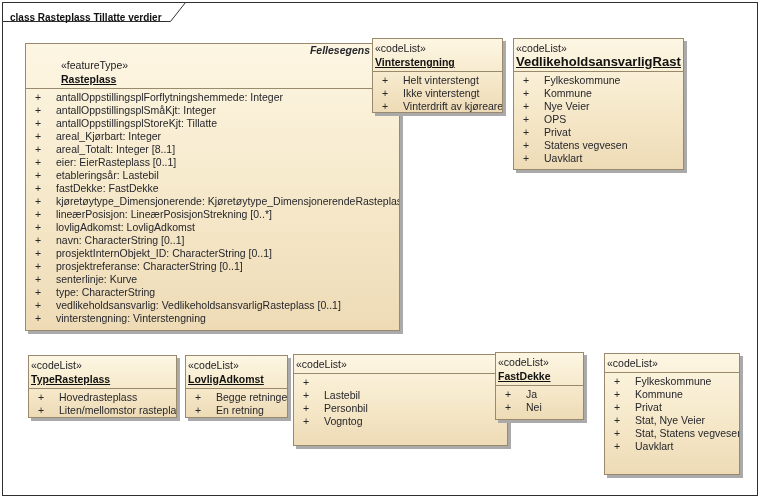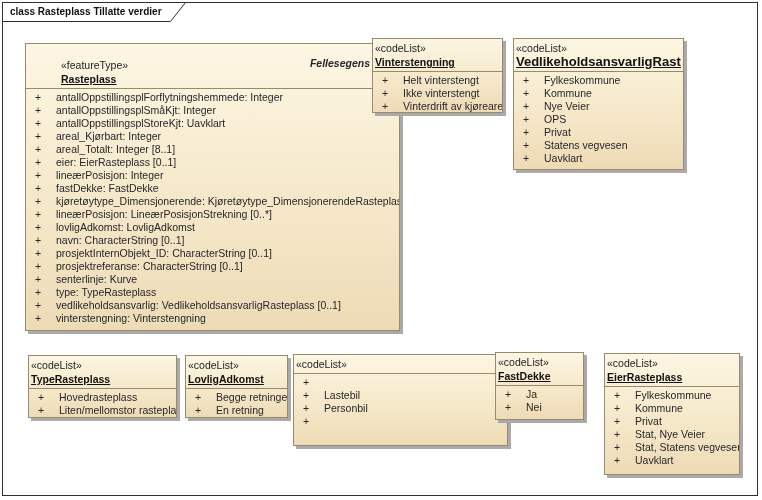--- a/index.html
+++ b/index.html
@@ -6,37 +6,37 @@
   #canvas{
     position:relative;width:762px;height:500px;background:#ffffff;
     font-family:"Liberation Sans",sans-serif;color:#26262b;overflow:hidden;
   }
   .frame{
     position:absolute;left:2px;top:2px;width:756px;height:494px;
     border:1px solid #2f2f2f;box-sizing:border-box;background:#ffffff;
   }
   .tab-svg{position:absolute;left:2px;top:2px;}
   .frame-title{
-    position:absolute;left:10px;top:6px;font-size:10px;font-weight:bold;
+    position:absolute;left:10px;top:12px;font-size:10px;font-weight:bold;
     color:#111;white-space:nowrap;
   }
   .uml-box{
     position:absolute;box-sizing:border-box;
     background:linear-gradient(180deg,#fdf6e3 0%,#f7ebce 45%,#eedbb6 100%);
     border:1px solid #9a8a6d;
     box-shadow:3px 3px 0 0 #aaaaaa;
     overflow:hidden;
   }
   .box-header{position:relative;text-align:left;padding:3px 2px 2px 2px;border-bottom:1px solid #9a8a6d;}
   .box-header.tall{padding-top:15px;padding-left:35px;}
   .stereotype{font-size:10.5px;line-height:13px;white-space:nowrap;overflow:hidden;color:#1c1c20;}
   .class-name{font-size:10.5px;line-height:14px;font-weight:bold;white-space:nowrap;overflow:hidden;color:#111;text-decoration:underline;}
   .class-name.fs10{font-size:13px;}
   .region-label{
-    position:absolute;top:13px;right:29px;font-size:10.5px;font-style:italic;font-weight:bold;
+    position:absolute;top:0;right:29px;font-size:10.5px;font-style:italic;font-weight:bold;
     color:#26262b;white-space:nowrap;margin-left:36px;
   }
   .box-body{padding-top:2px;}
   .attr-row{display:flex;line-height:13px;font-size:10.5px;white-space:nowrap;}
   .attr-row .vis{flex:0 0 21px;padding-left:9px;color:#26262b;}
   .attr-row .txt{flex:1 1 auto;overflow:hidden;color:#26262b;}
   .z2{z-index:2;} .z1{z-index:1;}
 </style>
 </head>
 <body>
@@ -60,37 +60,37 @@
         <div class="attr-row">
           <span class="vis">+</span>
           <span class="txt">antallOppstillingsplForflytningshemmede: Integer</span>
         </div>
         <div class="attr-row">
           <span class="vis">+</span>
           <span class="txt">antallOppstillingsplSmåKjt: Integer</span>
         </div>
         <div class="attr-row">
           <span class="vis">+</span>
-          <span class="txt">antallOppstillingsplStoreKjt: Uavklart</span>
+          <span class="txt">antallOppstillingsplStoreKjt: Tillatte</span>
         </div>
         <div class="attr-row">
           <span class="vis">+</span>
           <span class="txt">areal_Kjørbart: Integer</span>
         </div>
         <div class="attr-row">
           <span class="vis">+</span>
           <span class="txt">areal_Totalt: Integer [8..1]</span>
         </div>
         <div class="attr-row">
           <span class="vis">+</span>
           <span class="txt">eier: EierRasteplass [0..1]</span>
         </div>
         <div class="attr-row">
           <span class="vis">+</span>
-          <span class="txt">lineærPosisjon: Integer</span>
+          <span class="txt">etableringsår: Lastebil</span>
         </div>
         <div class="attr-row">
           <span class="vis">+</span>
           <span class="txt">fastDekke: FastDekke</span>
         </div>
         <div class="attr-row">
           <span class="vis">+</span>
           <span class="txt">kjøretøytype_Dimensjonerende: Kjøretøytype_DimensjonerendeRasteplass</span>
         </div>
         <div class="attr-row">
@@ -112,21 +112,21 @@
         <div class="attr-row">
           <span class="vis">+</span>
           <span class="txt">prosjektreferanse: CharacterString [0..1]</span>
         </div>
         <div class="attr-row">
           <span class="vis">+</span>
           <span class="txt">senterlinje: Kurve</span>
         </div>
         <div class="attr-row">
           <span class="vis">+</span>
-          <span class="txt">type: TypeRasteplass</span>
+          <span class="txt">type: CharacterString</span>
         </div>
         <div class="attr-row">
           <span class="vis">+</span>
           <span class="txt">vedlikeholdsansvarlig: VedlikeholdsansvarligRasteplass [0..1]</span>
         </div>
         <div class="attr-row">
           <span class="vis">+</span>
           <span class="txt">vinterstengning: Vinterstengning</span>
         </div>
       </div>
@@ -235,20 +235,21 @@
         <div class="attr-row">
           <span class="vis">+</span>
           <span class="txt">Lastebil</span>
         </div>
         <div class="attr-row">
           <span class="vis">+</span>
           <span class="txt">Personbil</span>
         </div>
         <div class="attr-row">
           <span class="vis">+</span>
+          <span class="txt">Vogntog</span>
         </div>
       </div>
   </div>
 
   <div class="uml-box z2" style="left:495px;top:352px;width:89px;height:68px;">
     <div class="box-header">
       <div class="stereotype">«codeList»</div>
       <div class="class-name">FastDekke</div>
     </div>
     <div class="box-body">
@@ -259,21 +260,20 @@
         <div class="attr-row">
           <span class="vis">+</span>
           <span class="txt">Nei</span>
         </div>
       </div>
   </div>
 
   <div class="uml-box z1" style="left:604px;top:353px;width:136px;height:122px;">
     <div class="box-header">
       <div class="stereotype">«codeList»</div>
-      <div class="class-name">EierRasteplass</div>
     </div>
     <div class="box-body">
         <div class="attr-row">
           <span class="vis">+</span>
           <span class="txt">Fylkeskommune</span>
         </div>
         <div class="attr-row">
           <span class="vis">+</span>
           <span class="txt">Kommune</span>
         </div>

